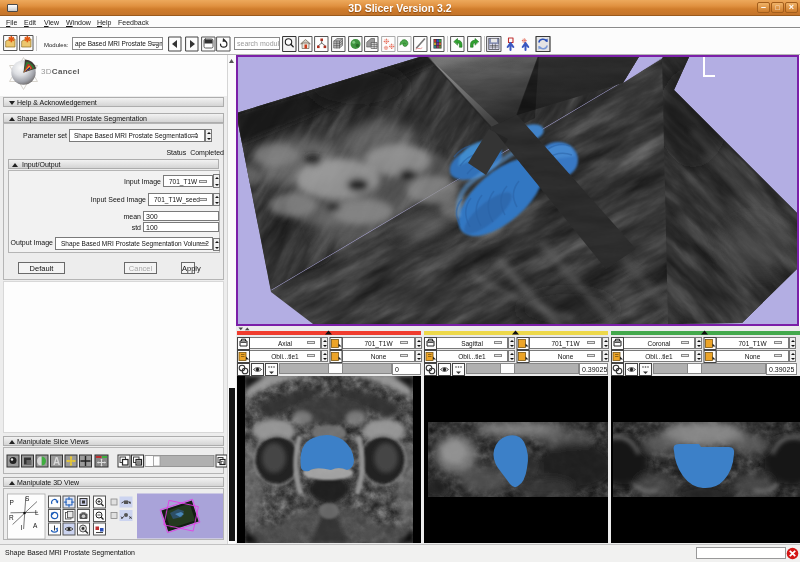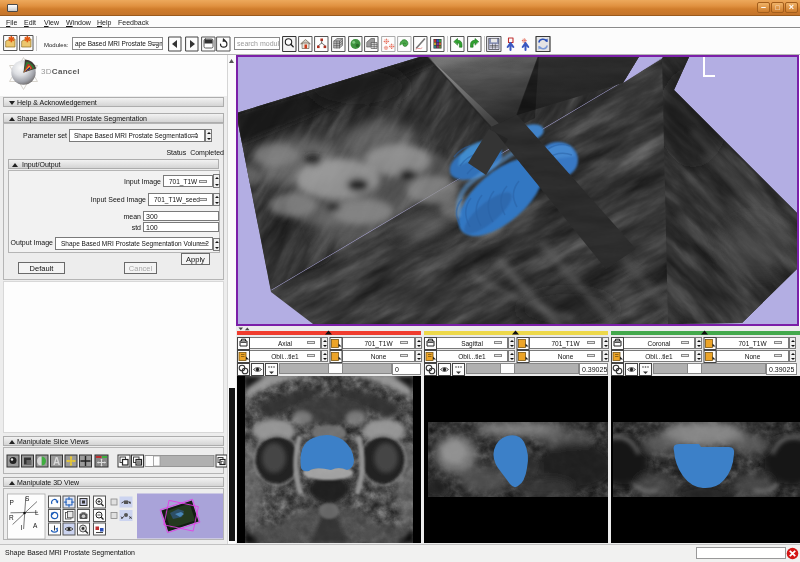--- a/index.html
+++ b/index.html
@@ -46,20 +46,21 @@
 .shandle{position:absolute;height:11px;width:15px;background:#fdfdfd;border:1px solid #888}
 .svalue{position:absolute;background:#fff;border:1px solid #888;font-size:7px;color:#111;padding-left:2px;height:12px;line-height:11px}
 #statusbar{left:0;top:544px;width:800px;height:18px;background:#f1f1f0;border-top:1px solid #c2c2c2}
 #statustext{left:5px;top:549px;font-size:7px;color:#111}
 #statusinput{left:696px;top:547px;width:90px;height:12px;background:#fff;border:1px solid #999}
 </style></head>
 <body>
 <div id="page">
   <div class="abs" id="titlebar"></div>
   <div class="abs" id="titleicon"></div>
+  <div class="abs" id="titletext">3D Slicer Version 3.2</div>
   <div class="abs winbtn" style="left:757px">–</div>
   <div class="abs winbtn" style="left:771px;font-size:7px;line-height:10px">□</div>
   <div class="abs winbtn" style="left:785px">×</div>
 
   <div class="abs" id="menubar"></div>
   <div class="abs menuitem" style="left:6px"><u>F</u>ile</div>
   <div class="abs menuitem" style="left:24px"><u>E</u>dit</div>
   <div class="abs menuitem" style="left:44px"><u>V</u>iew</div>
   <div class="abs menuitem" style="left:66px"><u>W</u>indow</div>
   <div class="abs menuitem" style="left:97px"><u>H</u>elp</div>
@@ -246,21 +247,21 @@
   <div class="abs lbl" style="left:0px;width:53px;top:239px">Output Image</div>
   <div class="abs combo" style="left:55px;top:236.5px;width:158px;height:13px;line-height:12px;font-size:6.5px;text-align:left;padding-left:5px">Shape Based MRI Prostate Segmentation Volume2</div>
   <div class="abs cdash" style="left:199px;top:243px"></div>
   <div class="abs spin" style="left:213px;top:238px;height:13px">
       <i class="up"></i>
       <i class="dn"></i>
     </div>
 
   <div class="abs pbtn" style="left:18px;top:262px;width:47px">Default</div>
   <div class="abs pbtn" style="left:124px;top:262px;width:33px;color:#a8a8a8">Cancel</div>
-  <div class="abs pbtn" style="left:181px;top:253px;width:29px">Apply</div>
+  <div class="abs pbtn" style="left:181px;top:262px;width:14px">Apply</div>
 
   <div class="abs" style="left:3px;top:281px;width:221px;height:152px;background:#fdfdfd;border:1px solid #d8d8d8"></div>
 
   <div class="abs sechdr" style="top:436px">
       <i class="tri triup" style="left:5px;top:3px"></i>
       <span>Manipulate Slice Views</span>
     </div>
   <div class="abs frame" style="left:3px;top:447px;width:221px;height:27px"></div>
   <svg class="abs" style="left:0;top:447px" width="227" height="27">
     <g>

